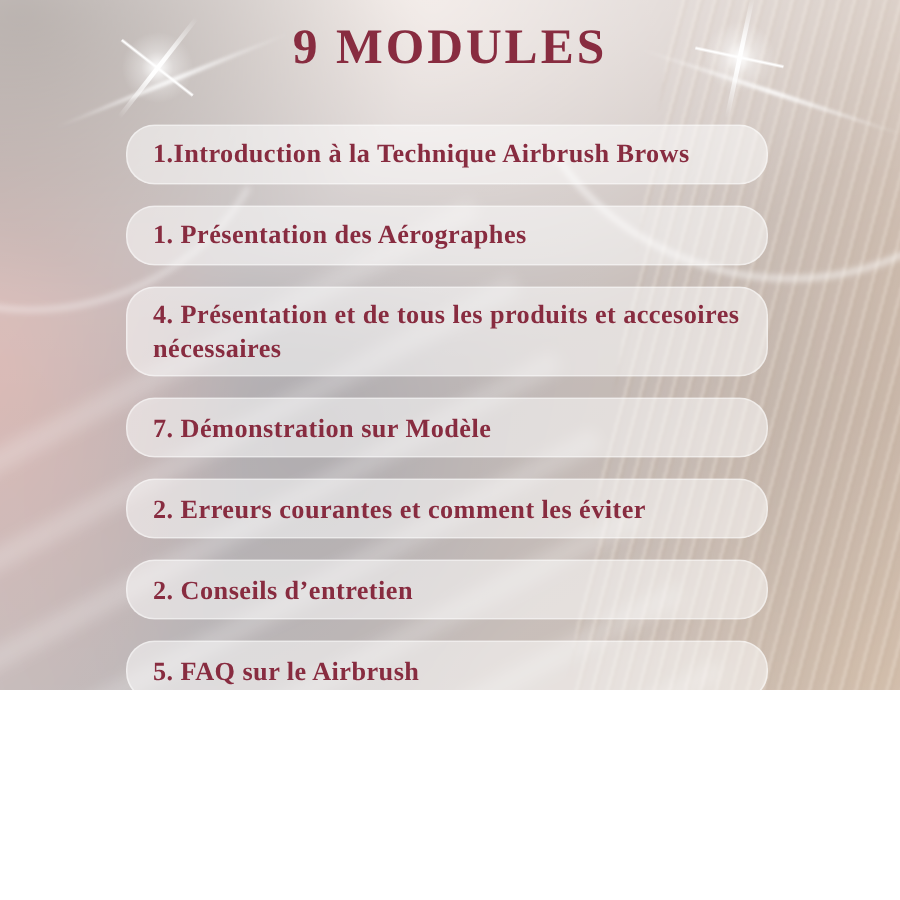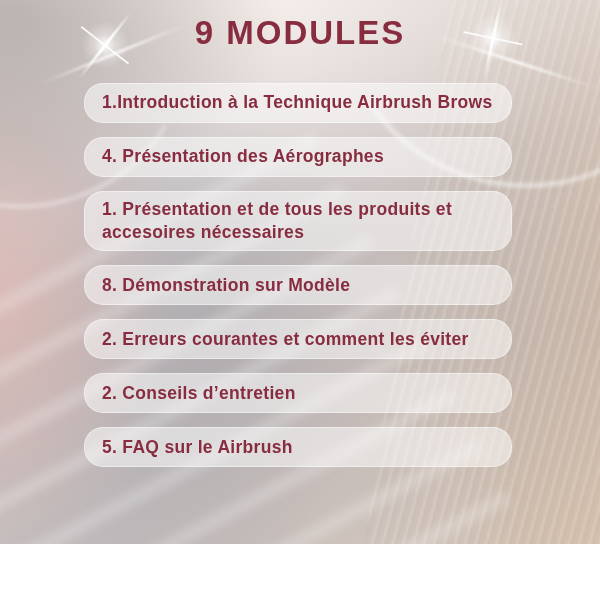--- a/index.html
+++ b/index.html
@@ -1,18 +1,18 @@
 <!DOCTYPE html>
 <html><head>
 <meta charset="utf-8">
 <style>
   html,body{margin:0;padding:0;background:#fff;}
   .canvas{
-    position:relative;width:600px;height:544px;overflow:hidden;
-    font-family:Liberation Sans, sans-serif;
+    position:relative;width:600px;height:460px;overflow:hidden;
+    font-family:Liberation Serif, serif;
     background:#cfc6c3;
   }
   
   .bg-photo{
     position:absolute;inset:-12px;filter:blur(7px);transform:scale(1.04);
     background:
       radial-gradient(420px 300px at 6% 6%,   rgba(122,109,102,0.80), transparent 62%),
       radial-gradient(480px 360px at 44% 2%,  rgba(243,231,225,0.95), transparent 66%),
       radial-gradient(280px 430px at 3% 54%,  rgba(222,165,156,0.70), transparent 60%),
       radial-gradient(720px 900px at 36% 62%, rgba(148,144,149,0.90), transparent 64%),
@@ -91,27 +91,27 @@
   <div class="sparkle sparkle-left"></div>
   <div class="sparkle sparkle-right"></div>
 
   <h1 class="title">9 MODULES</h1>
 
   <ul class="module-list">
     <li class="module-item">
       <span>1.Introduction à la Technique Airbrush Brows</span>
     </li>
     <li class="module-item">
-      <span>4. Présentation des Aérographes</span>
+      <span>1. Présentation des Aérographes</span>
     </li>
     <li class="module-item">
-      <span>1. Présentation et de tous les produits et accesoires nécessaires</span>
+      <span>4. Présentation et de tous les produits et accesoires nécessaires</span>
     </li>
     <li class="module-item">
-      <span>8. Démonstration sur Modèle</span>
+      <span>7. Démonstration sur Modèle</span>
     </li>
     <li class="module-item">
       <span>2. Erreurs courantes et comment les éviter</span>
     </li>
     <li class="module-item">
       <span>2. Conseils d’entretien</span>
     </li>
     <li class="module-item">
       <span>5. FAQ sur le Airbrush</span>
     </li>

